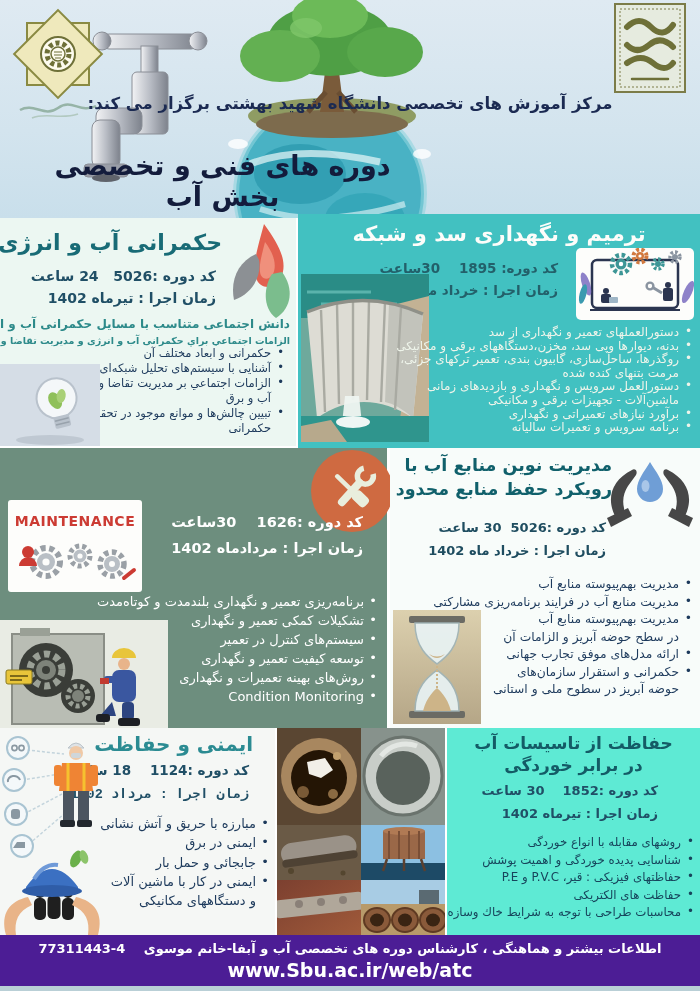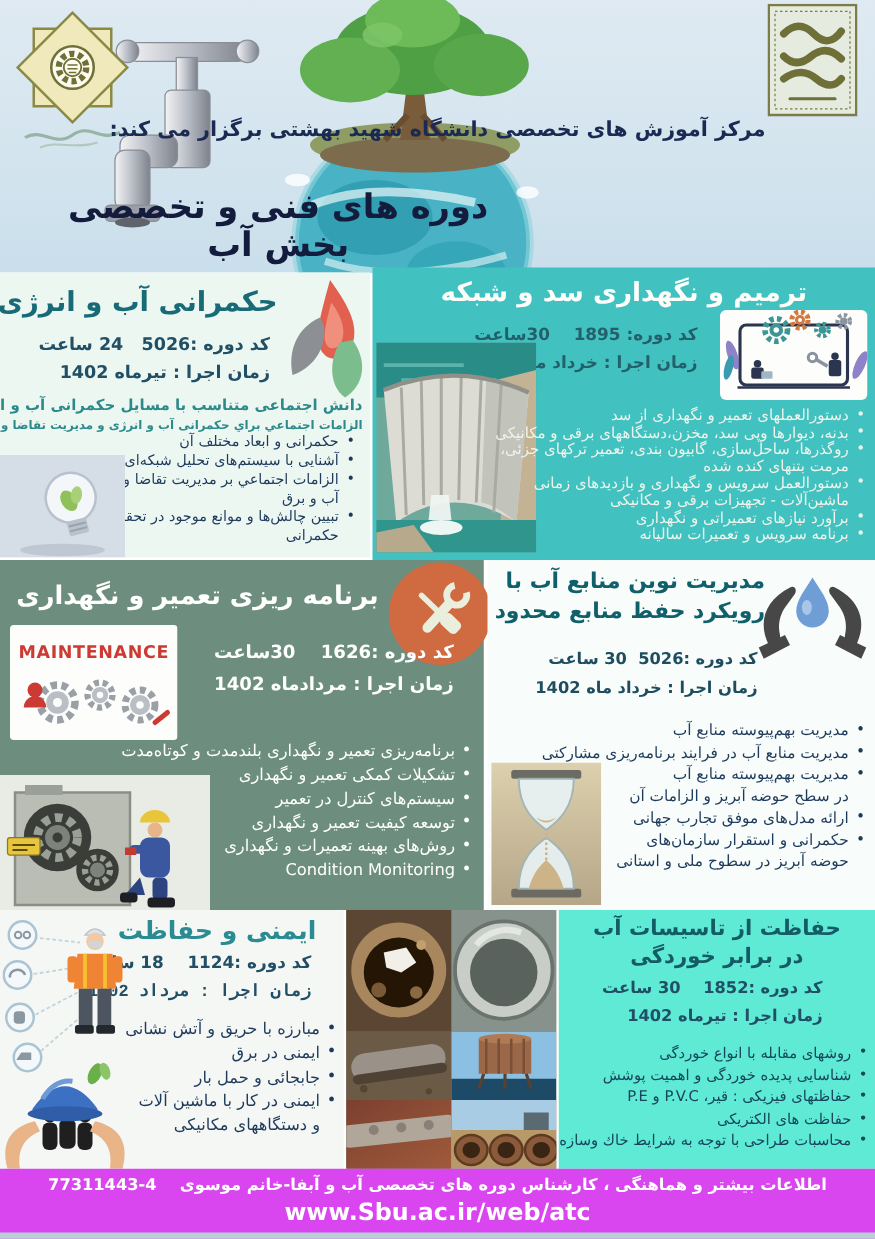--- a/index.html
+++ b/index.html
@@ -71,21 +71,21 @@
 
   
   .c-cor{left:447px;top:728px;width:253px;height:207px;background:#5eead4;}
   .c-cor .t1{top:5px;left:0;width:100%;text-align:center;font-size:17px;color:#145b66;direction:rtl;white-space:nowrap;font-weight:bold;}
   .c-cor .t2{top:27px;left:0;width:100%;text-align:center;font-size:17px;color:#145b66;direction:rtl;white-space:nowrap;font-weight:bold;}
   .c-cor .code{top:55px;right:42px;font-size:13px;color:#204f66;}
   .c-cor .time{top:78px;right:42px;font-size:13px;color:#204f66;}
   .c-cor .blist{top:106px;right:6px;font-size:11.8px;line-height:17.6px;color:#17455c;}
 
   
-  .footer{left:0;top:935px;width:700px;height:56px;background:#d946ef;z-index:3;}
+  .footer{left:0;top:935px;width:700px;height:56px;background:#4c1d95;z-index:3;}
   .f-line1{top:6px;left:0;width:100%;text-align:center;color:#fff;font-weight:bold;font-size:13px;direction:rtl;}
   .f-line1 .phone{direction:ltr;unicode-bidi:embed;margin-right:14px;}
   .f-line2{top:24px;left:0;width:100%;text-align:center;color:#fff;font-weight:bold;font-size:19px;}
   .f-strip{top:51px;left:0;width:700px;height:5px;background:#b9cfd6;}
 </style>
 </head>
 <body>
 
 <div class="poster">
 
@@ -262,21 +262,20 @@
       <circle cx="43" cy="43" r="41" fill="#cf6a41"></circle>
       <g transform="rotate(42 43 43)">
         <rect x="39" y="28" width="8" height="34" rx="4" fill="#e9eedd"></rect>
         <circle cx="43" cy="23" r="8" fill="none" stroke="#e9eedd" stroke-width="5.5" stroke-dasharray="30 12"></circle>
       </g>
       <g transform="rotate(-46 43 43)">
         <rect x="41" y="20" width="4.5" height="28" rx="2" fill="#e9eedd"></rect>
         <rect x="37.5" y="46" width="11.5" height="17" rx="4" fill="#e9eedd"></rect>
       </g>
     </svg>
-    <h2 class="abs title">برنامه ریزی تعمیر و نگهداری</h2>
 
     <svg class="abs" style="left:8px;top:52px;width:134px;height:92px;" viewBox="0 0 134 92">
       <rect width="134" height="92" rx="3" fill="#fdfdfb"></rect>
       <text x="67" y="26" text-anchor="middle" font-family="DejaVu Sans, sans-serif" font-size="14" font-weight="bold" fill="#cc3b33" letter-spacing="0.5">MAINTENANCE</text>
       <g transform="translate(38,62)">
           <circle r="14" fill="none" stroke="#9aa0a6" stroke-width="6" stroke-dasharray="5 3.6"></circle>
           <circle r="9" fill="#b9bfc5"></circle>
           <circle r="3.6" fill="#fdfdfb"></circle>
         </g>
       <g transform="translate(72,56)">

